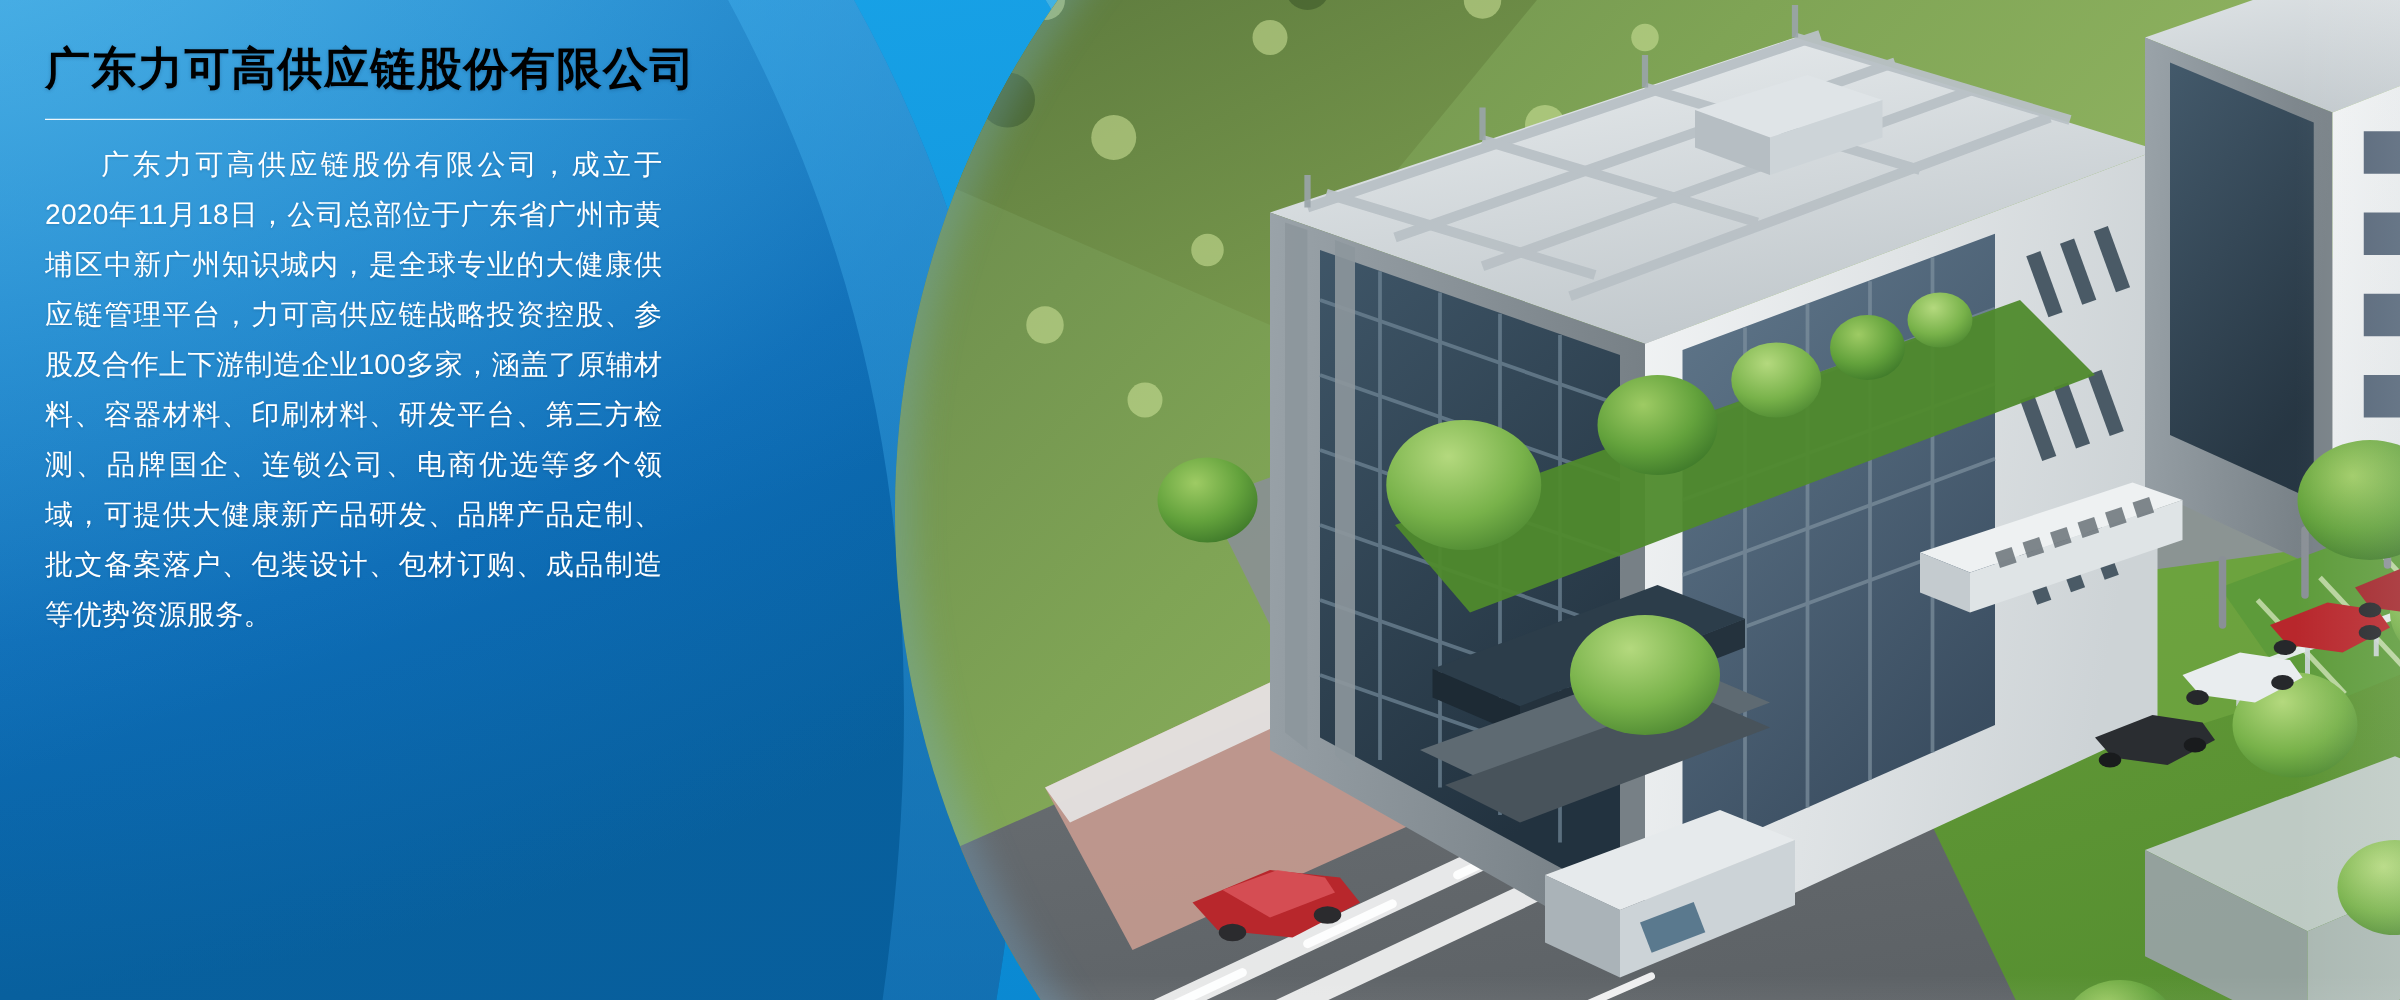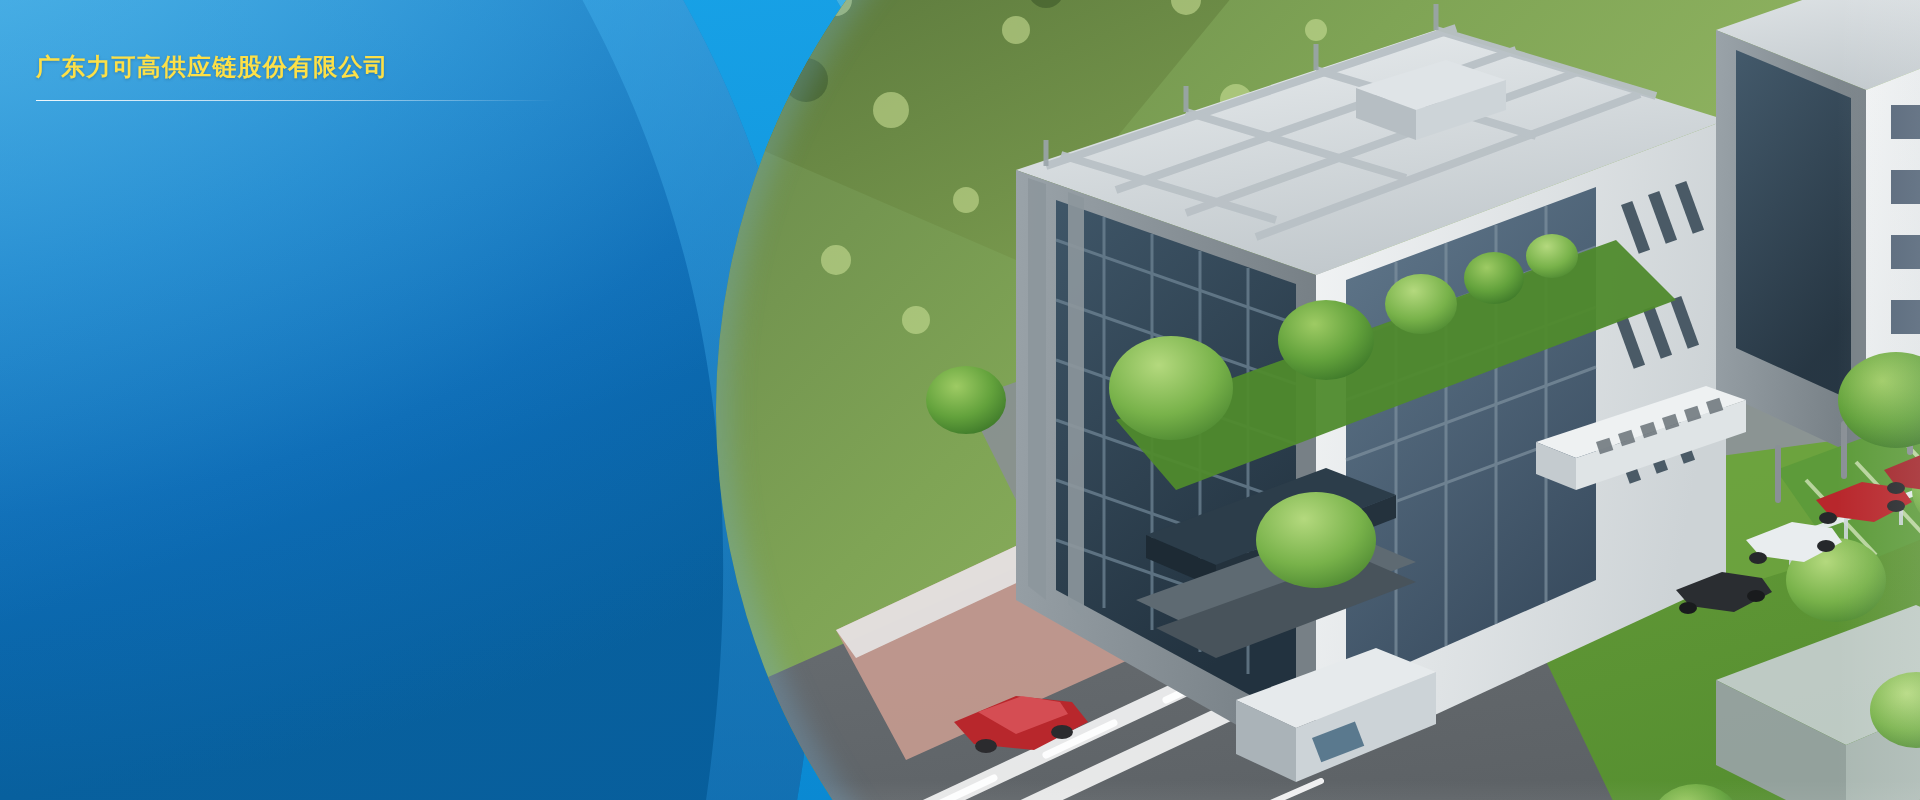--- a/index.html
+++ b/index.html
@@ -40,23 +40,23 @@
     box-shadow:inset 0 0 26px 14px rgba(120,180,220,.30);
     pointer-events:none;
   }
 
   
   .text-col{
     position:absolute;left:0;top:0;width:560px;height:800px;
     padding:0 24px 0 36px;box-sizing:border-box;
   }
   .title{
-    margin:0;padding:52px 0 0 0;
-    color:#fde047;
-    font-size:24px;line-height:1.25;
+    margin:0;padding:32px 0 0 0;
+    color:#000000;
+    font-size:36px;line-height:1.25;
     font-weight:700;letter-spacing:1.2px;
     text-shadow:0 1px 3px rgba(0,40,80,.28);
     white-space:nowrap;
   }
   .rule{
     margin:18px 0 0 0;height:1px;width:520px;
     background:linear-gradient(90deg, rgba(255,255,255,.92) 0%, rgba(255,255,255,.55) 62%, rgba(255,255,255,0) 100%);
   }
   .body-text{
     margin:16px 0 0 0;
@@ -461,16 +461,17 @@
         <rect x="1120" y="0" width="300" height="1420" fill="url(#mistR)" opacity="0.55"></rect>
       </svg>
     </div>
     <div class="disc-fade"></div>
   </div>
 
   <div class="text-col">
     <h1 class="title">广东力可高供应链股份有限公司</h1>
     <div class="rule"></div>
     <div class="body-text">
+      <p>广东力可高供应链股份有限公司，成立于2020年11月18日，公司总部位于广东省广州市黄埔区中新广州知识城内，是全球专业的大健康供应链管理平台，力可高供应链战略投资控股、参股及合作上下游制造企业100多家，涵盖了原辅材料、容器材料、印刷材料、研发平台、第三方检测、品牌国企、连锁公司、电商优选等多个领域，可提供大健康新产品研发、品牌产品定制、批文备案落户、包装设计、包材订购、成品制造等优势资源服务。</p>
     </div>
   </div>
 
 </div>
 
 </body></html>

